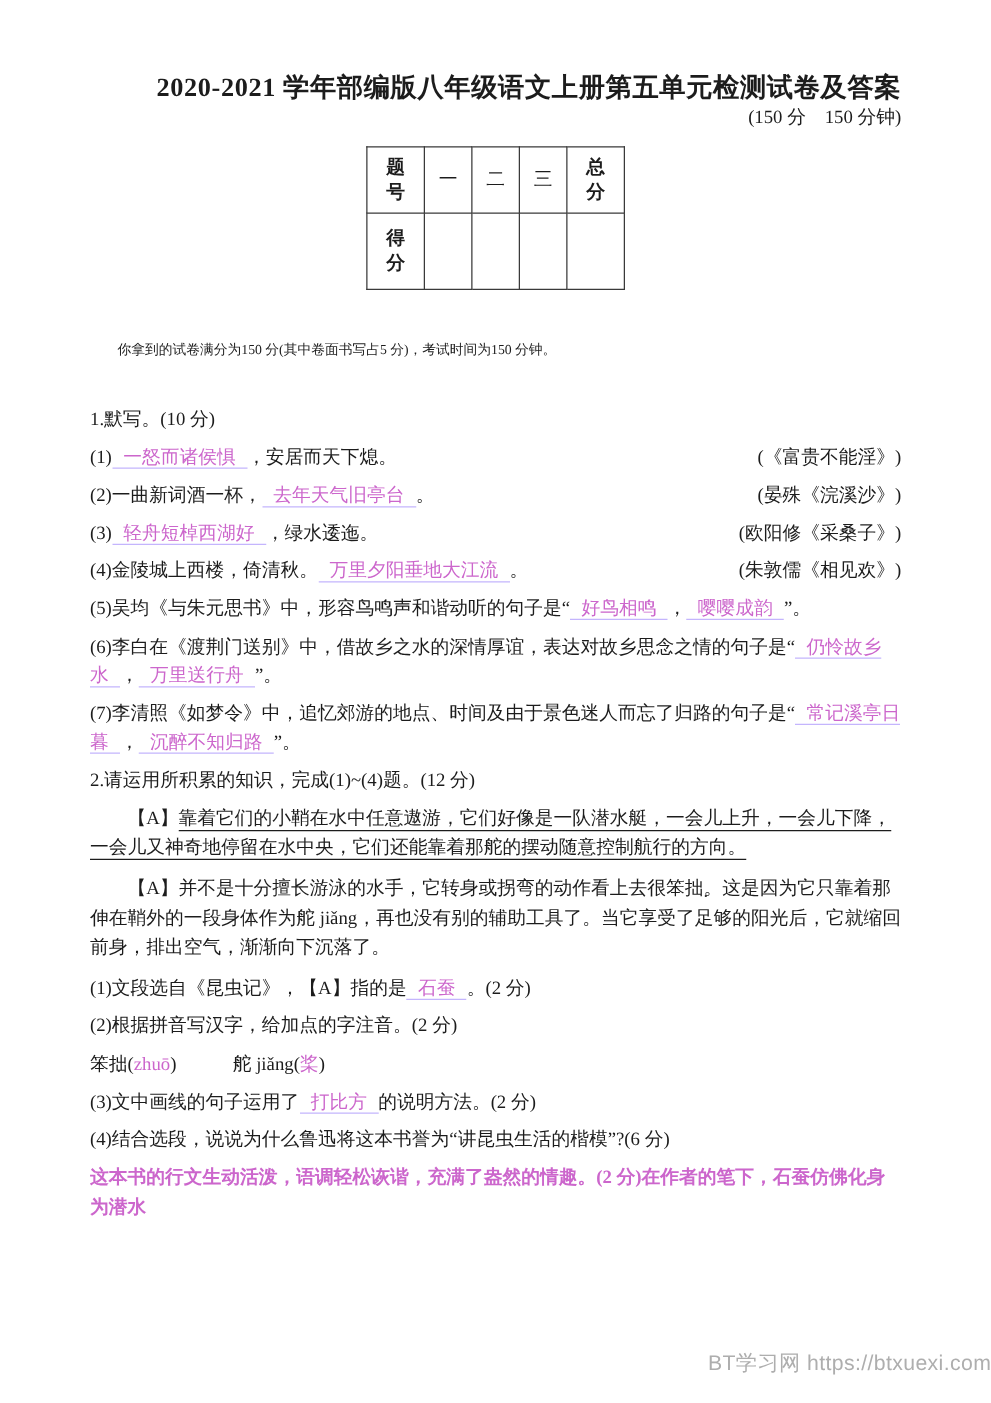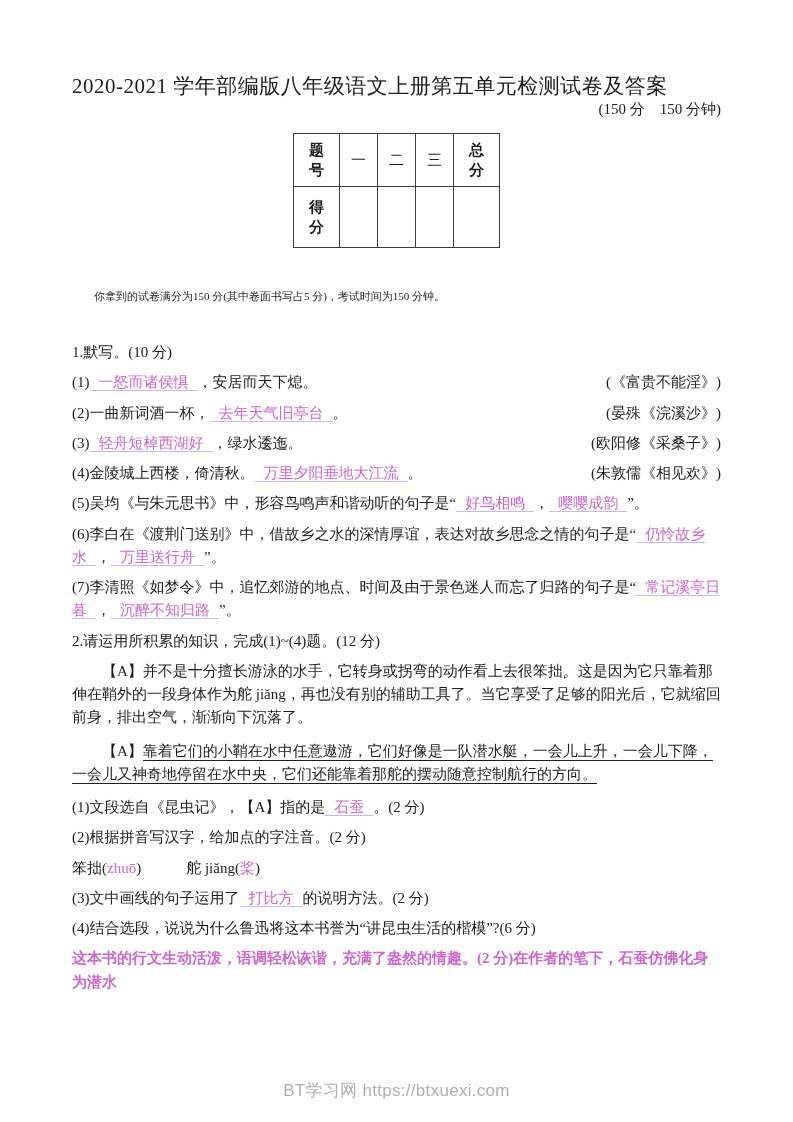--- a/index.html
+++ b/index.html
@@ -8,24 +8,24 @@
     position:relative;
     width:793px; height:1122px;
     margin:0 auto;
     background:#ffffff;
     font-family:"Liberation Serif","DejaVu Serif",serif;
     color:#1c1c1c;
     overflow:hidden;
   }
   .inner { padding:0 72px; }
   .title {
-    margin-top:72px;
-    text-align:left;
+    margin-top:56px;
+    text-align:right;
     font-size:21px;
-    font-weight:normal;
+    font-weight:bold;
     letter-spacing:0.5px;
   }
   .subtitle {
     text-align:right;
     font-size:15px;
   }
   table.score-table {
     border-collapse:collapse;
     table-layout:fixed;
     margin:14px auto 0 auto;
@@ -85,21 +85,21 @@
     position:absolute;
     left:50%; bottom:-0.62em;
     transform:translateX(-50%) scale(0.65);
     font-size:11px;
     color:#1c1c1c;
   }
   .footer {
     position:absolute;
     left:0; bottom:20px;
     width:100%;
-    text-align:center;
+    text-align:right;
     font-family:"Liberation Sans","DejaVu Sans",sans-serif;
     font-size:17px;
     color:#aeaeae;
     letter-spacing:0.3px;
   }
 </style>
 </head>
 <body>
 
 <div class="page">
@@ -161,24 +161,24 @@
         <div class="line">
           <span class="line-main"><span class="seg-plain">(6)李白在《渡荆门送别》中，借故乡之水的深情厚谊，表达对故乡思念之情的句子是“</span><span class="seg-blank">仍怜故乡水</span><span class="seg-plain">，</span><span class="seg-blank">万里送行舟</span><span class="seg-plain">”。</span></span>
         </div>
         <div class="line">
           <span class="line-main"><span class="seg-plain">(7)李清照《如梦令》中，追忆郊游的地点、时间及由于景色迷人而忘了归路的句子是“</span><span class="seg-blank">常记溪亭日暮</span><span class="seg-plain">，</span><span class="seg-blank">沉醉不知归路</span><span class="seg-plain">”。</span></span>
         </div>
         <div class="line gap-top">
           <span class="line-main"><span class="seg-plain">2.请运用所积累的知识，完成(1)~(4)题。(12 分)</span></span>
         </div>
         <div class="line para indent">
+          <span class="line-main"><span class="seg-plain">【A】</span><span class="seg-ul">靠着它们的小鞘在水中任意遨游，它们好像是一队潜水艇，一会儿上升，一会儿下降，一会儿又神奇地停留在水中央，它们还能靠着那舵的摆动随意控制航行的方向。</span></span>
+        </div>
+        <div class="line para indent">
           <span class="line-main"><span class="seg-plain">【A】并不是十分擅长游泳的水手，它转身或拐弯的动作看上去很笨</span><span class="seg-dot">拙</span><span class="seg-plain">。这是因为它只靠着那伸在鞘外的一段身体作为舵 jiǎng，再也没有别的辅助工具了。当它享受了足够的阳光后，它就缩回前身，排出空气，渐渐向下沉落了。</span></span>
-        </div>
-        <div class="line para indent">
-          <span class="line-main"><span class="seg-plain">【A】</span><span class="seg-ul">靠着它们的小鞘在水中任意遨游，它们好像是一队潜水艇，一会儿上升，一会儿下降，一会儿又神奇地停留在水中央，它们还能靠着那舵的摆动随意控制航行的方向。</span></span>
         </div>
         <div class="line">
           <span class="line-main"><span class="seg-plain">(1)文段选自《昆虫记》，【A】指的是</span><span class="seg-blank">石蚕</span><span class="seg-plain">。(2 分)</span></span>
         </div>
         <div class="line">
           <span class="line-main"><span class="seg-plain">(2)根据拼音写汉字，给加点的字注音。(2 分)</span></span>
         </div>
         <div class="line">
           <span class="line-main"><span class="seg-plain">笨</span><span class="seg-dot">拙</span><span class="seg-plain">(</span><span class="seg-pink">zhuō</span><span class="seg-plain">)</span><span class="seg-plain">　　　</span><span class="seg-plain">舵 jiǎng(</span><span class="seg-pink">桨</span><span class="seg-plain">)</span></span>
         </div>

